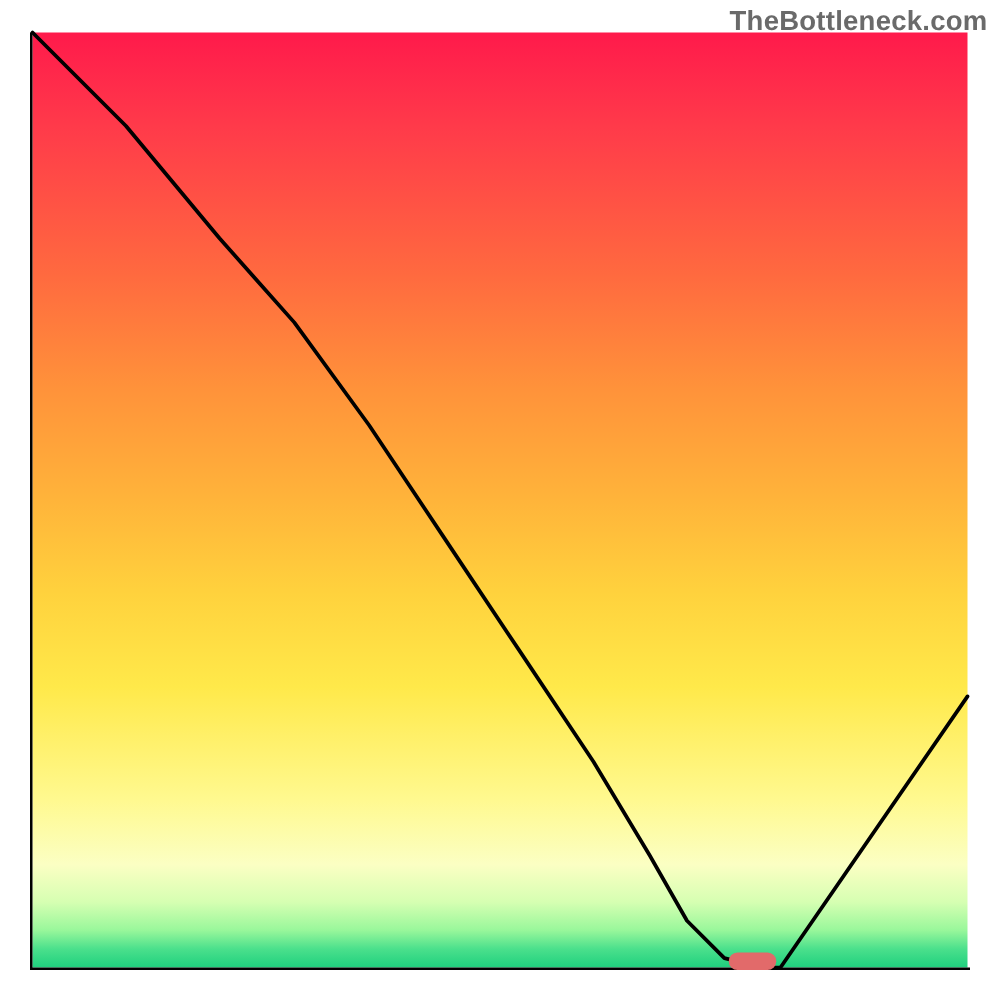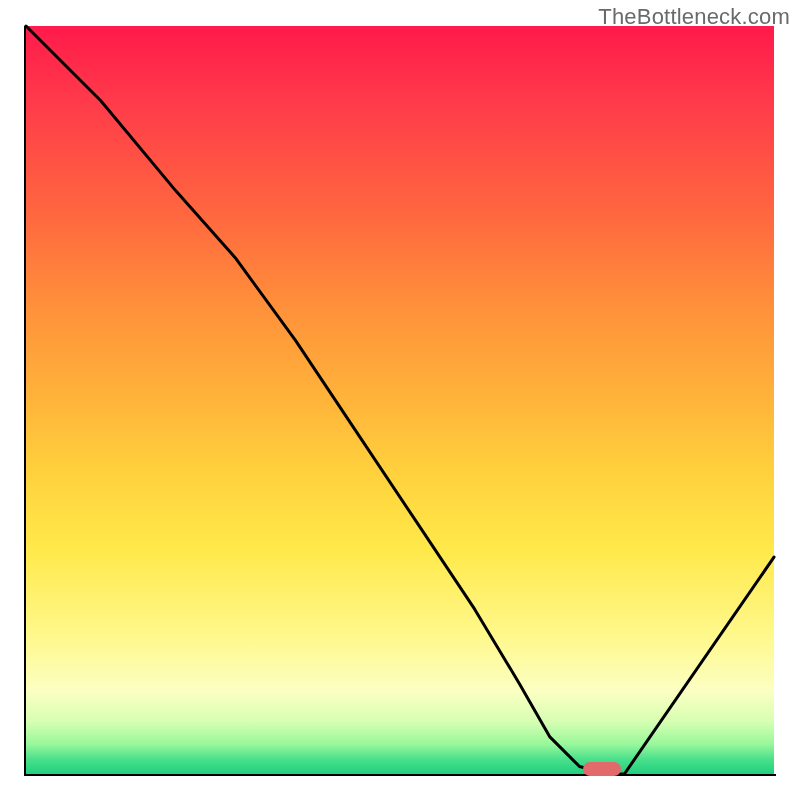--- a/index.html
+++ b/index.html
@@ -13,21 +13,21 @@
   .wrap {
     position: relative;
     width: 800px;
     height: 800px;
   }
   .watermark {
     position: absolute;
     top: 4px;
     right: 10px;
     font-size: 22px;
-    font-weight: 400;
+    font-weight: 700;
     color: #6a6a6a;
     letter-spacing: 0.2px;
   }
   .plot {
     position: absolute;
     left: 26px;
     top: 26px;
     width: 748px;
     height: 748px;
     background: linear-gradient(

